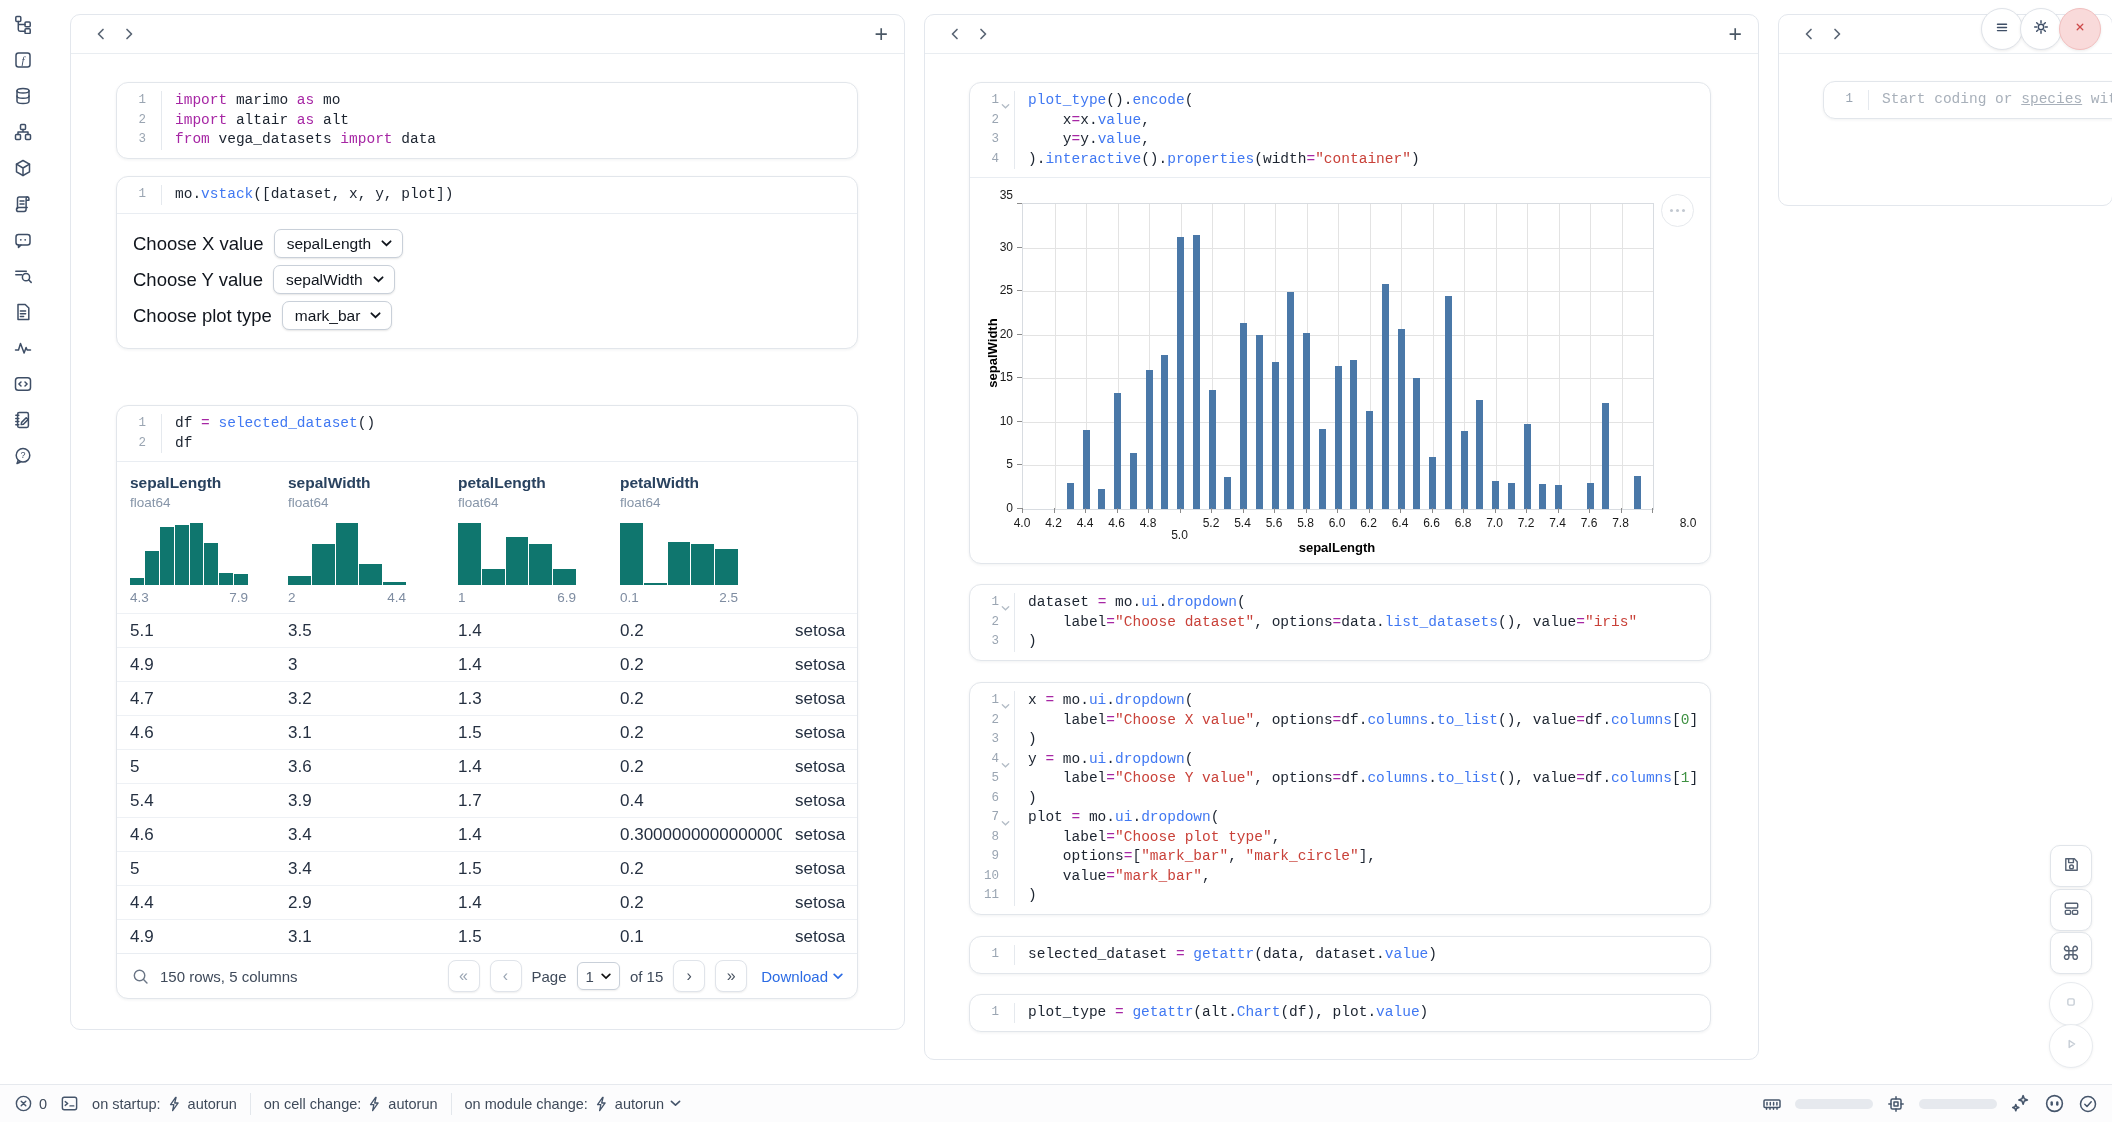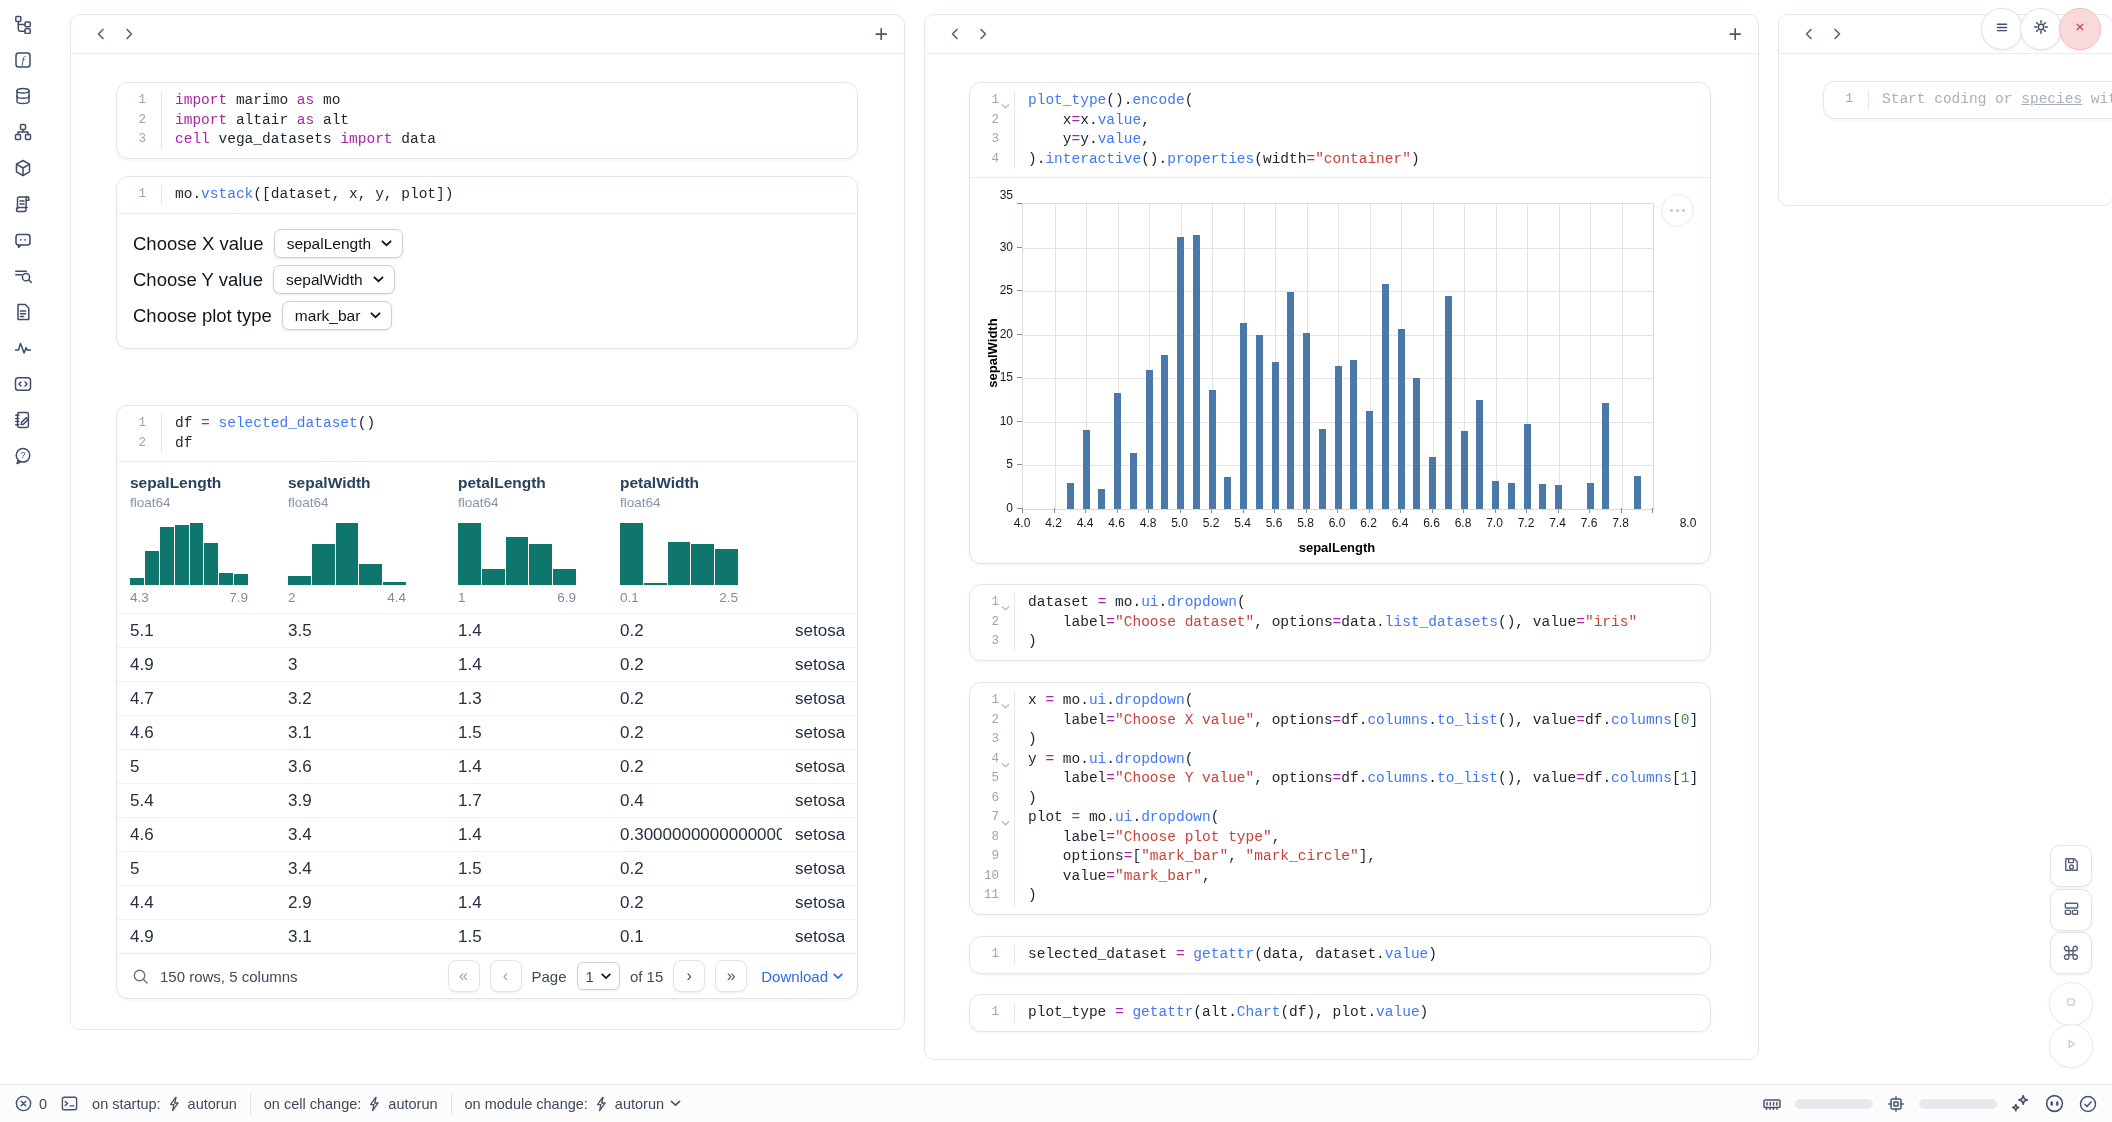--- a/index.html
+++ b/index.html
@@ -234,21 +234,21 @@
               <span class="lnn">2</span>
               <span class="chevslot"></span>
             </span>
             <span class="codetxt"><span class="tk k">import</span><span class="tk p"> altair </span><span class="tk k">as</span><span class="tk p"> alt</span></span>
           </div>
           <div class="cline">
             <span class="ln">
               <span class="lnn">3</span>
               <span class="chevslot"></span>
             </span>
-            <span class="codetxt"><span class="tk k">cell</span><span class="tk p"> vega_datasets </span><span class="tk k">import</span><span class="tk p"> data</span></span>
+            <span class="codetxt"><span class="tk k">from</span><span class="tk p"> vega_datasets </span><span class="tk k">import</span><span class="tk p"> data</span></span>
           </div>
         </div>
     </div>
 
     <div class="card" style="left:45px;top:161px;width:740px;">
       <div class="codewrap" id="code-vstack">
           <div class="cline">
             <span class="ln">
               <span class="lnn">1</span>
               <span class="chevslot"></span>
@@ -613,21 +613,21 @@
             <div class="xtl" style="left: 35px; top: 338px;">4.0</div>
             <div class="xtk" style="left: 52px; top: 330px;"></div>
             <div class="xtl" style="left: 66.5px; top: 338px;">4.2</div>
             <div class="xtk" style="left: 83.5px; top: 330px;"></div>
             <div class="xtl" style="left: 98px; top: 338px;">4.4</div>
             <div class="xtk" style="left: 115px; top: 330px;"></div>
             <div class="xtl" style="left: 129.5px; top: 338px;">4.6</div>
             <div class="xtk" style="left: 146.5px; top: 330px;"></div>
             <div class="xtl" style="left: 161px; top: 338px;">4.8</div>
             <div class="xtk" style="left: 178px; top: 330px;"></div>
-            <div class="xtl" style="left: 192.5px; top: 338px;">5.0</div>
+            <div class="xtl" style="left: 192.5px; top: 350px;">5.0</div>
             <div class="xtk" style="left: 209.5px; top: 330px;"></div>
             <div class="xtl" style="left: 224px; top: 338px;">5.2</div>
             <div class="xtk" style="left: 241px; top: 330px;"></div>
             <div class="xtl" style="left: 255.5px; top: 338px;">5.4</div>
             <div class="xtk" style="left: 272.5px; top: 330px;"></div>
             <div class="xtl" style="left: 287px; top: 338px;">5.6</div>
             <div class="xtk" style="left: 304px; top: 330px;"></div>
             <div class="xtl" style="left: 318.5px; top: 338px;">5.8</div>
             <div class="xtk" style="left: 335.5px; top: 330px;"></div>
             <div class="xtl" style="left: 350px; top: 338px;">6.0</div>

